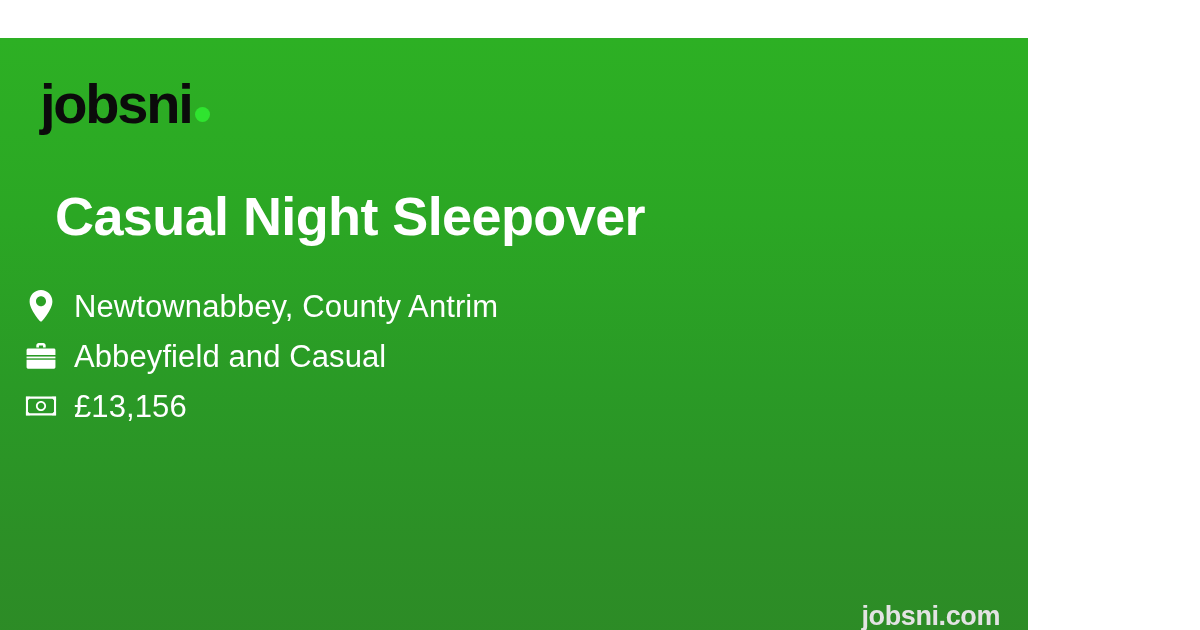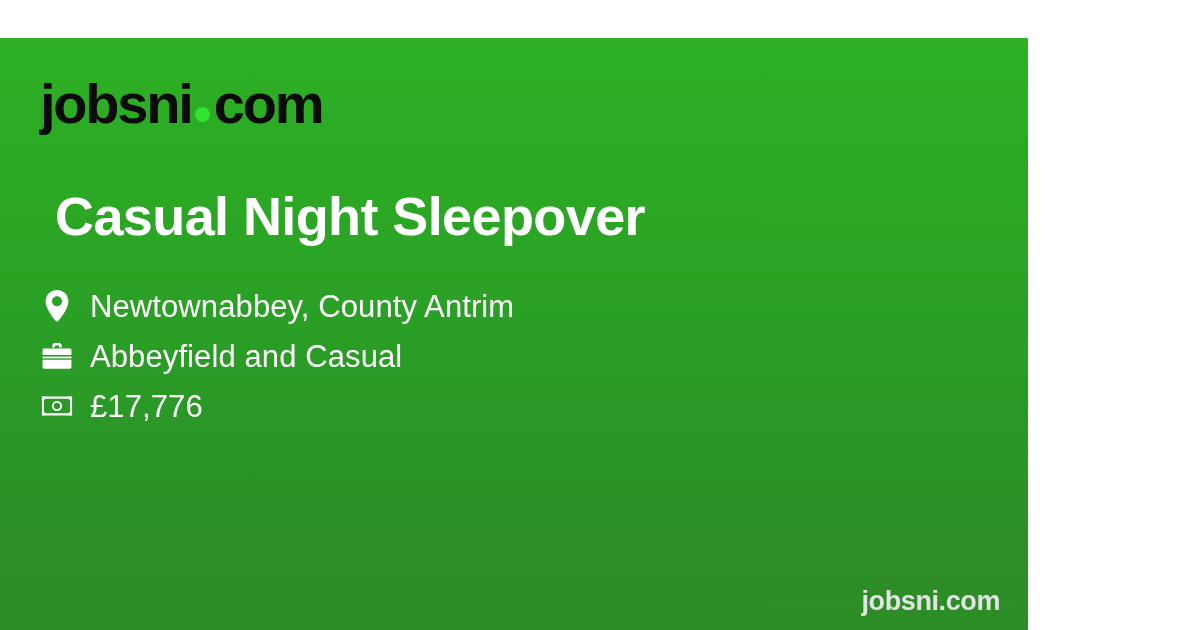--- a/index.html
+++ b/index.html
@@ -64,21 +64,21 @@
     font-weight: 700;
     letter-spacing: -0.6px;
     color: #ffffff;
     line-height: 1.12;
     margin: 0;
   }
 
   
   .meta-list {
     position: absolute;
-    left: 40px;
+    left: 24px;
     top: 243px;
     list-style: none;
     margin: 0;
     padding: 0;
   }
   .meta-row {
     display: flex;
     align-items: center;
     height: 50px;
   }
@@ -101,38 +101,37 @@
     color: #ffffff;
     letter-spacing: 0.1px;
     line-height: 1;
     white-space: nowrap;
   }
 
   
   .footer-mark {
     position: absolute;
     right: 28px;
-    bottom: 53px;
+    bottom: 38px;
     font-size: 27px;
     font-weight: 600;
     letter-spacing: -0.4px;
     color: #e3e3e3;
     line-height: 1;
     white-space: nowrap;
   }
 </style>
 </head>
 <body>
 
 <div class="card">
 
   <div class="brand">
     <span class="brand-word">jobsni</span>
     <span class="brand-dot"></span>
-    <span class="brand-word">com</span>
   </div>
 
   <h1 class="job-title">Casual Night Sleepover</h1>
 
   <ul class="meta-list">
 
     <li class="meta-row">
       <span class="meta-icon">
         <svg width="26" height="32" viewBox="0 0 24 32" aria-hidden="true">
           <path d="M12 0C5.7 0 0.6 5.1 0.6 11.4c0 8.2 10.1 19.3 10.5 19.8 0.5 0.5 1.3 0.5 1.8 0 0.4-0.5 10.5-11.6 10.5-19.8C23.4 5.1 18.3 0 12 0zM12 16.3c-2.8 0-5-2.2-5-5s2.2-5 5-5 5 2.2 5 5-2.2 5-5 5z"></path>
@@ -154,20 +153,20 @@
     </li>
 
     <li class="meta-row">
       <span class="meta-icon">
         <svg width="32" height="22" viewBox="0 0 34 22" aria-hidden="true">
           <path d="M1 1h32v20H1V1zm2.2 2.2v15.6h27.6V3.2H3.2z"></path>
           <path d="M1 5.4c2.4 0 4.3-1.9 4.3-4.3H1v4.3zM33 5.4c-2.4 0-4.3-1.9-4.3-4.3H33v4.3zM1 16.6c2.4 0 4.3 1.9 4.3 4.3H1v-4.3zM33 16.6c-2.4 0-4.3 1.9-4.3 4.3H33v-4.3z"></path>
           <path d="M17 5.6c-3 0-5.4 2.4-5.4 5.4s2.4 5.4 5.4 5.4 5.4-2.4 5.4-5.4S20 5.6 17 5.6zm0 1.9c1.9 0 3.5 1.6 3.5 3.5S18.9 14.5 17 14.5 13.5 12.9 13.5 11 15.1 7.5 17 7.5z"></path>
         </svg>
       </span>
-      <span class="meta-text">£17,776</span>
+      <span class="meta-text">£13,156</span>
     </li>
 
   </ul>
 
   <div class="footer-mark">jobsni.com</div>
 
 </div>
 
 </body></html>

